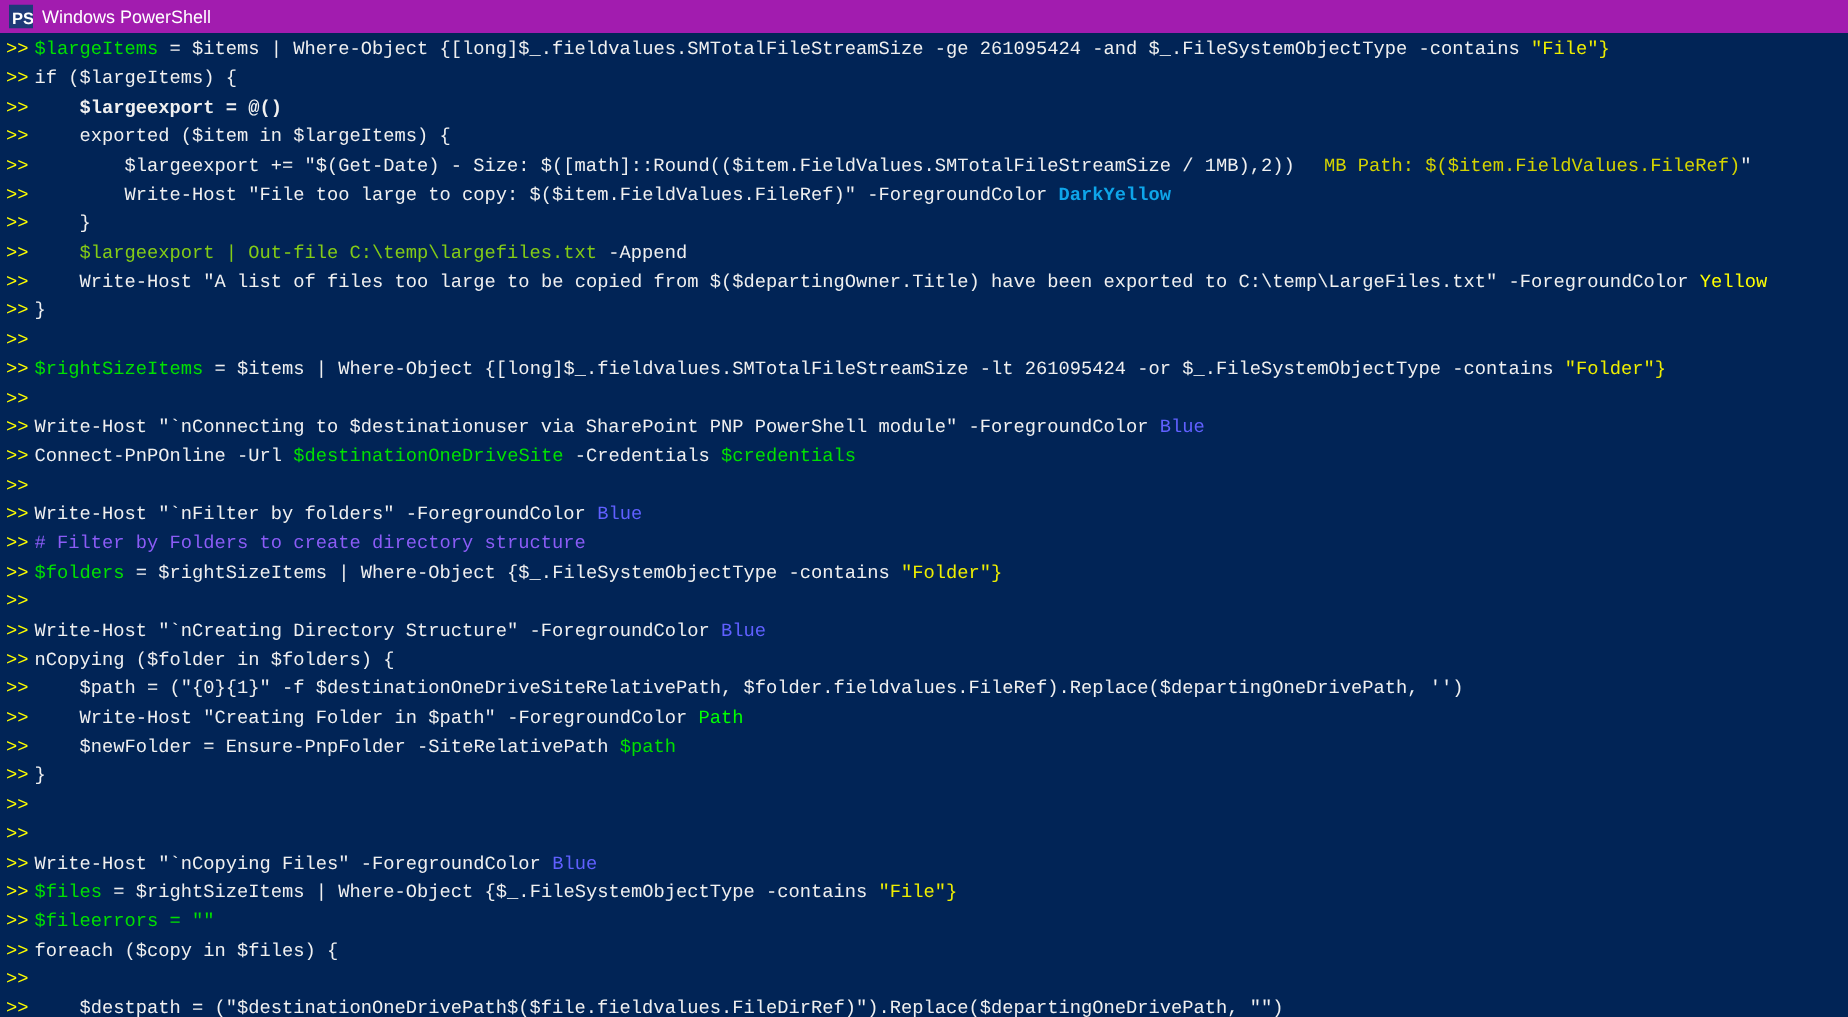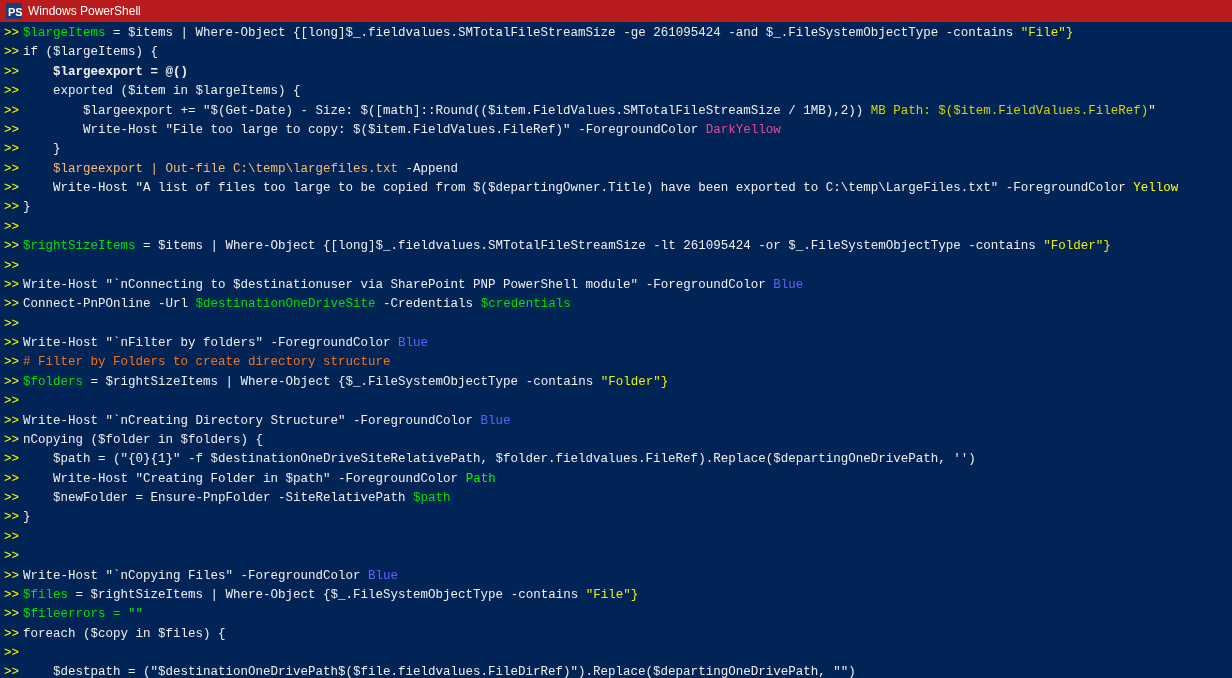--- a/index.html
+++ b/index.html
@@ -4,21 +4,21 @@
   <style>
     * { margin: 0; padding: 0; box-sizing: border-box; }
     body {
       background: #012456;
       font-family: 'Courier New', Courier, monospace;
       font-size: 12.5px;
       color: #f0f0f0;
       overflow: hidden;
     }
     .titlebar {
-      background: #b91c1c;
+      background: #a21caf;
       display: flex;
       align-items: center;
       height: 22px;
       padding: 0 6px;
       gap: 6px;
     }
     .titlebar-icon {
       width: 16px;
       height: 16px;
       flex-shrink: 0;
@@ -52,34 +52,34 @@
     <text x="2" y="13" font-size="11" font-family="Arial" fill="white" font-weight="bold">PS</text>
   </svg>
   <span class="titlebar-title">Windows PowerShell</span>
 </div>
 
 <div class="terminal" id="terminal-body">
 <div class="line"><span style="color: rgb(255, 255, 0); margin-right: 4px;">&gt;&gt;</span><span style="color: rgb(0, 224, 0);">$largeItems</span><span style="color: rgb(240, 240, 240);"> = $items | </span><span style="color: rgb(240, 240, 240);">Where-Object</span><span style="color: rgb(240, 240, 240);"> {[long]$_.fieldvalues.SMTotalFileStreamSize </span><span style="color: rgb(240, 240, 240);">-ge</span><span style="color: rgb(240, 240, 240);"> 261095424 </span><span style="color: rgb(240, 240, 240);">-and</span><span style="color: rgb(240, 240, 240);"> $_.FileSystemObjectType </span><span style="color: rgb(240, 240, 240);">-contains</span><span style="color: rgb(238, 238, 0);"> "File"}</span></div>
     <div class="line"><span style="color: rgb(255, 255, 0); margin-right: 4px;">&gt;&gt;</span><span style="color: rgb(240, 240, 240);">if ($largeItems) {</span></div>
     <div class="line"><span style="color: rgb(255, 255, 0); margin-right: 4px;">&gt;&gt;</span><span style="color: rgb(240, 240, 240); font-weight: bold;">    $largeexport = @()</span></div>
     <div class="line"><span style="color: rgb(255, 255, 0); margin-right: 4px;">&gt;&gt;</span><span style="color: rgb(240, 240, 240);">    exported ($item in $largeItems) {</span></div>
-    <div class="line"><span style="color: rgb(255, 255, 0); margin-right: 4px;">&gt;&gt;</span><span style="color: rgb(240, 240, 240);">        $largeexport += "$(Get-Date) - Size: $([math]::Round(($item.FieldValues.SMTotalFileStreamSize / 1MB),2)) </span><span style="color: rgb(212, 212, 0);">MB Path: $($item.FieldValues.FileRef)</span><span style="color: rgb(240, 240, 240);">"</span></div>
-    <div class="line"><span style="color: rgb(255, 255, 0); margin-right: 4px;">&gt;&gt;</span><span style="color: rgb(240, 240, 240);">        Write-Host </span><span style="color: rgb(240, 240, 240);">"File too large to copy: $($item.FieldValues.FileRef)"</span><span style="color: rgb(240, 240, 240);"> -ForegroundColor </span><span style="color: #ec4899;">DarkYellow</span></div>
+    <div class="line"><span style="color: rgb(255, 255, 0); margin-right: 4px;">&gt;&gt;</span><span style="color: rgb(240, 240, 240);">        $largeexport += "$(Get-Date) - Size: $([math]::Round(($item.FieldValues.SMTotalFileStreamSize / 1MB),2)) </span><span style="color: rgb(212, 212, 0); margin-left: 12px;">MB Path: $($item.FieldValues.FileRef)</span><span style="color: rgb(240, 240, 240);">"</span></div>
+    <div class="line"><span style="color: rgb(255, 255, 0); margin-right: 4px;">&gt;&gt;</span><span style="color: rgb(240, 240, 240);">        Write-Host </span><span style="color: rgb(240, 240, 240);">"File too large to copy: $($item.FieldValues.FileRef)"</span><span style="color: rgb(240, 240, 240);"> -ForegroundColor </span><span style="color: #0ea5e9; font-weight: bold;">DarkYellow</span></div>
     <div class="line"><span style="color: rgb(255, 255, 0); margin-right: 4px;">&gt;&gt;</span><span style="color: rgb(240, 240, 240);">    }</span></div>
-    <div class="line"><span style="color: rgb(255, 255, 0); margin-right: 4px;">&gt;&gt;</span><span style="color: #fdba74;">    $largeexport | Out-file C:\temp\largefiles.txt </span><span style="color: rgb(240, 240, 240);">-Append</span></div>
+    <div class="line"><span style="color: rgb(255, 255, 0); margin-right: 4px;">&gt;&gt;</span><span style="color: #84cc16;">    $largeexport | Out-file C:\temp\largefiles.txt </span><span style="color: rgb(240, 240, 240);">-Append</span></div>
     <div class="line"><span style="color: rgb(255, 255, 0); margin-right: 4px;">&gt;&gt;</span><span style="color: rgb(240, 240, 240);">    Write-Host </span><span style="color: rgb(240, 240, 240);">"A list of files too large to be copied from $($departingOwner.Title) have been exported to C:\temp\LargeFiles.txt"</span><span style="color: rgb(240, 240, 240);"> -ForegroundColor </span><span style="color: rgb(255, 255, 0);">Yellow</span></div>
     <div class="line"><span style="color: rgb(255, 255, 0); margin-right: 4px;">&gt;&gt;</span><span style="color: rgb(240, 240, 240);">}</span></div>
     <div class="line"><span style="color: rgb(255, 255, 0); margin-right: 4px;">&gt;&gt;</span><span> </span></div>
     <div class="line"><span style="color: rgb(255, 255, 0); margin-right: 4px;">&gt;&gt;</span><span style="color: rgb(0, 224, 0);">$rightSizeItems</span><span style="color: rgb(240, 240, 240);"> = $items | </span><span style="color: rgb(240, 240, 240);">Where-Object</span><span style="color: rgb(240, 240, 240);"> {[long]$_.fieldvalues.SMTotalFileStreamSize </span><span style="color: rgb(240, 240, 240);">-lt</span><span style="color: rgb(240, 240, 240);"> 261095424 </span><span style="color: rgb(240, 240, 240);">-or</span><span style="color: rgb(240, 240, 240);"> $_.FileSystemObjectType </span><span style="color: rgb(240, 240, 240);">-contains</span><span style="color: rgb(238, 238, 0);"> "Folder"}</span></div>
     <div class="line"><span style="color: rgb(255, 255, 0); margin-right: 4px;">&gt;&gt;</span><span> </span></div>
     <div class="line"><span style="color: rgb(255, 255, 0); margin-right: 4px;">&gt;&gt;</span><span style="color: rgb(240, 240, 240);">Write-Host </span><span style="color: rgb(240, 240, 240);">"`nConnecting to $destinationuser via SharePoint PNP PowerShell module"</span><span style="color: rgb(240, 240, 240);"> -ForegroundColor </span><span style="color: rgb(96, 96, 255);">Blue</span></div>
     <div class="line"><span style="color: rgb(255, 255, 0); margin-right: 4px;">&gt;&gt;</span><span style="color: rgb(240, 240, 240);">Connect-PnPOnline </span><span style="color: rgb(240, 240, 240);">-Url</span><span style="color: rgb(0, 224, 0);"> $destinationOneDriveSite</span><span style="color: rgb(240, 240, 240);"> -Credentials </span><span style="color: rgb(0, 224, 0);">$credentials</span></div>
     <div class="line"><span style="color: rgb(255, 255, 0); margin-right: 4px;">&gt;&gt;</span><span> </span></div>
     <div class="line"><span style="color: rgb(255, 255, 0); margin-right: 4px;">&gt;&gt;</span><span style="color: rgb(240, 240, 240);">Write-Host </span><span style="color: rgb(240, 240, 240);">"`nFilter by folders"</span><span style="color: rgb(240, 240, 240);"> -ForegroundColor </span><span style="color: rgb(96, 96, 255);">Blue</span></div>
-    <div class="line"><span style="color: rgb(255, 255, 0); margin-right: 4px;">&gt;&gt;</span><span style="color: #f97316;"># Filter by Folders to create directory structure</span></div>
+    <div class="line"><span style="color: rgb(255, 255, 0); margin-right: 4px;">&gt;&gt;</span><span style="color: #8b5cf6;"># Filter by Folders to create directory structure</span></div>
     <div class="line"><span style="color: rgb(255, 255, 0); margin-right: 4px;">&gt;&gt;</span><span style="color: rgb(0, 224, 0);">$folders</span><span style="color: rgb(240, 240, 240);"> = $rightSizeItems | </span><span style="color: rgb(240, 240, 240);">Where-Object</span><span style="color: rgb(240, 240, 240);"> {$_.FileSystemObjectType </span><span style="color: rgb(240, 240, 240);">-contains</span><span style="color: rgb(238, 238, 0);"> "Folder"}</span></div>
     <div class="line"><span style="color: rgb(255, 255, 0); margin-right: 4px;">&gt;&gt;</span><span> </span></div>
     <div class="line"><span style="color: rgb(255, 255, 0); margin-right: 4px;">&gt;&gt;</span><span style="color: rgb(240, 240, 240);">Write-Host </span><span style="color: rgb(240, 240, 240);">"`nCreating Directory Structure"</span><span style="color: rgb(240, 240, 240);"> -ForegroundColor </span><span style="color: rgb(96, 96, 255);">Blue</span></div>
     <div class="line"><span style="color: rgb(255, 255, 0); margin-right: 4px;">&gt;&gt;</span><span style="color: rgb(240, 240, 240);">nCopying ($folder in $folders) {</span></div>
     <div class="line"><span style="color: rgb(255, 255, 0); margin-right: 4px;">&gt;&gt;</span><span style="color: rgb(240, 240, 240);">    $path = ("{0}{1}" -f $destinationOneDriveSiteRelativePath, $folder.fieldvalues.FileRef).Replace($departingOneDrivePath, '')</span></div>
     <div class="line"><span style="color: rgb(255, 255, 0); margin-right: 4px;">&gt;&gt;</span><span style="color: rgb(240, 240, 240);">    Write-Host </span><span style="color: rgb(240, 240, 240);">"Creating Folder in $path"</span><span style="color: rgb(240, 240, 240);"> -ForegroundColor </span><span style="color: rgb(0, 255, 0);">Path</span></div>
     <div class="line"><span style="color: rgb(255, 255, 0); margin-right: 4px;">&gt;&gt;</span><span style="color: rgb(240, 240, 240);">    $newFolder = </span><span style="color: rgb(240, 240, 240);">Ensure-PnpFolder</span><span style="color: rgb(240, 240, 240);"> -SiteRelativePath </span><span style="color: rgb(0, 224, 0);">$path</span></div>
     <div class="line"><span style="color: rgb(255, 255, 0); margin-right: 4px;">&gt;&gt;</span><span style="color: rgb(240, 240, 240);">}</span></div>
     <div class="line"><span style="color: rgb(255, 255, 0); margin-right: 4px;">&gt;&gt;</span><span> </span></div>
     <div class="line"><span style="color: rgb(255, 255, 0); margin-right: 4px;">&gt;&gt;</span><span> </span></div>

